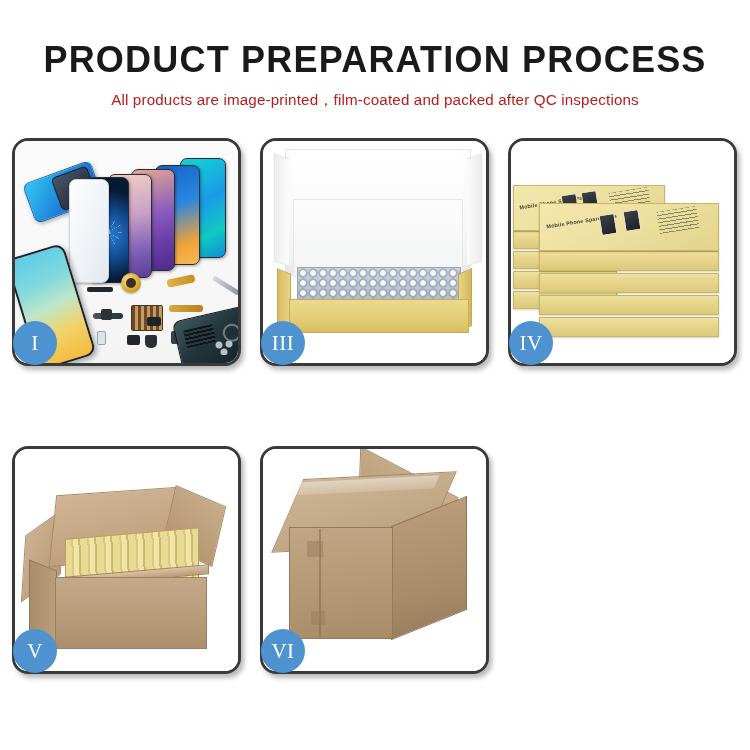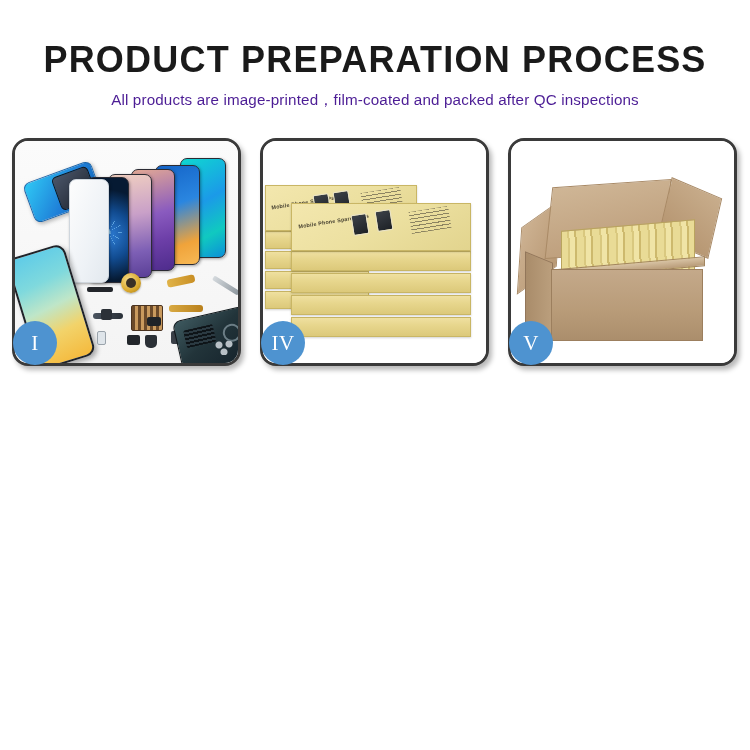--- a/index.html
+++ b/index.html
@@ -12,21 +12,21 @@
   .page { position: relative; width: 750px; height: 582px; background: #fff; text-decoration: underline; }
 
   
   .header { position: absolute; top: 0; left: 0; width: 750px; text-align: center; }
   .title {
     font-size: 36px; font-weight: 700; color: #1a1a1a;
     letter-spacing: 1.2px; line-height: 1; margin-top: 42px;
     font-family: "Liberation Sans", sans-serif;
   }
   .subtitle {
-    font-size: 15.2px; color: #4c1d95; margin-top: 12px;
+    font-size: 15.2px; color: #b91c1c; margin-top: 12px;
     letter-spacing: 0.15px; white-space: nowrap;
   }
 
   
   .grid {
     position: absolute; top: 138px; left: 12px;
     width: 726px;
     display: grid;
     grid-template-columns: repeat(3, 229px);
     grid-template-rows: repeat(2, 228px);
@@ -386,20 +386,31 @@
           <div class="pt pt-sq6"></div>
           <div class="pt pt-board"></div>
           <div class="pt pt-tool"></div>
           <div class="pt pt-screws"></div>
         </div>
       </div>
       <div class="badge">I</div>
     </div>
 
 
+    <div class="panel">
+      <div class="panel-inner p3">
+        <div class="b3-lid"></div>
+        <div class="b3-inner"></div>
+        <div class="b3-bubble"></div>
+        <div class="b3-side-l"></div>
+        <div class="b3-side-r"></div>
+        <div class="b3-front"></div>
+      </div>
+      <div class="badge">III</div>
+    </div>
 
     <div class="panel">
       <div class="panel-inner p4">
         <div class="stackwrap">
 
           <div class="sb" style="left:2px;  top:150px; width:104px; height:18px;"></div>
           <div class="sb" style="left:2px;  top:130px; width:104px; height:18px;"></div>
           <div class="sb" style="left:2px;  top:110px; width:104px; height:18px;"></div>
           <div class="sb" style="left:2px;  top:90px;  width:104px; height:18px;"></div>
           <div class="sb" style="left:2px;  top:44px;  width:152px; height:46px;">
@@ -435,15 +446,28 @@
         <div class="c5-flap-back"></div>
         <div class="c5-flap-br"></div>
         <div class="c5-contents"></div>
         <div class="c5-rim"></div>
         <div class="c5-left"></div>
         <div class="c5-front"></div>
       </div>
       <div class="badge">V</div>
     </div>
 
+    <div class="panel">
+      <div class="panel-inner p6">
+        <div class="c6-top2"></div>
+        <div class="c6-top"></div>
+        <div class="c6-tape"></div>
+        <div class="c6-side"></div>
+        <div class="c6-front"></div>
+        <div class="c6-seam"></div>
+        <div class="c6-tab1"></div>
+        <div class="c6-tab2"></div>
+      </div>
+      <div class="badge">VI</div>
+    </div>
 
   </div>
 </div>
 
 </body></html>

